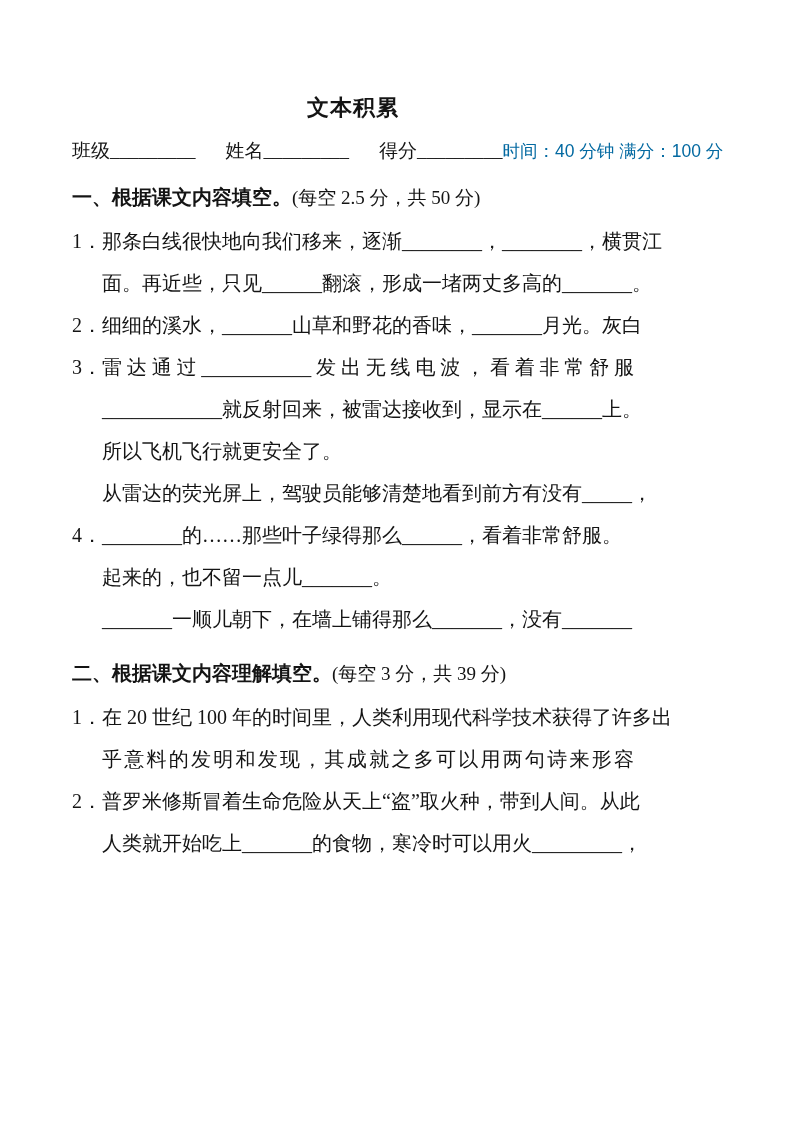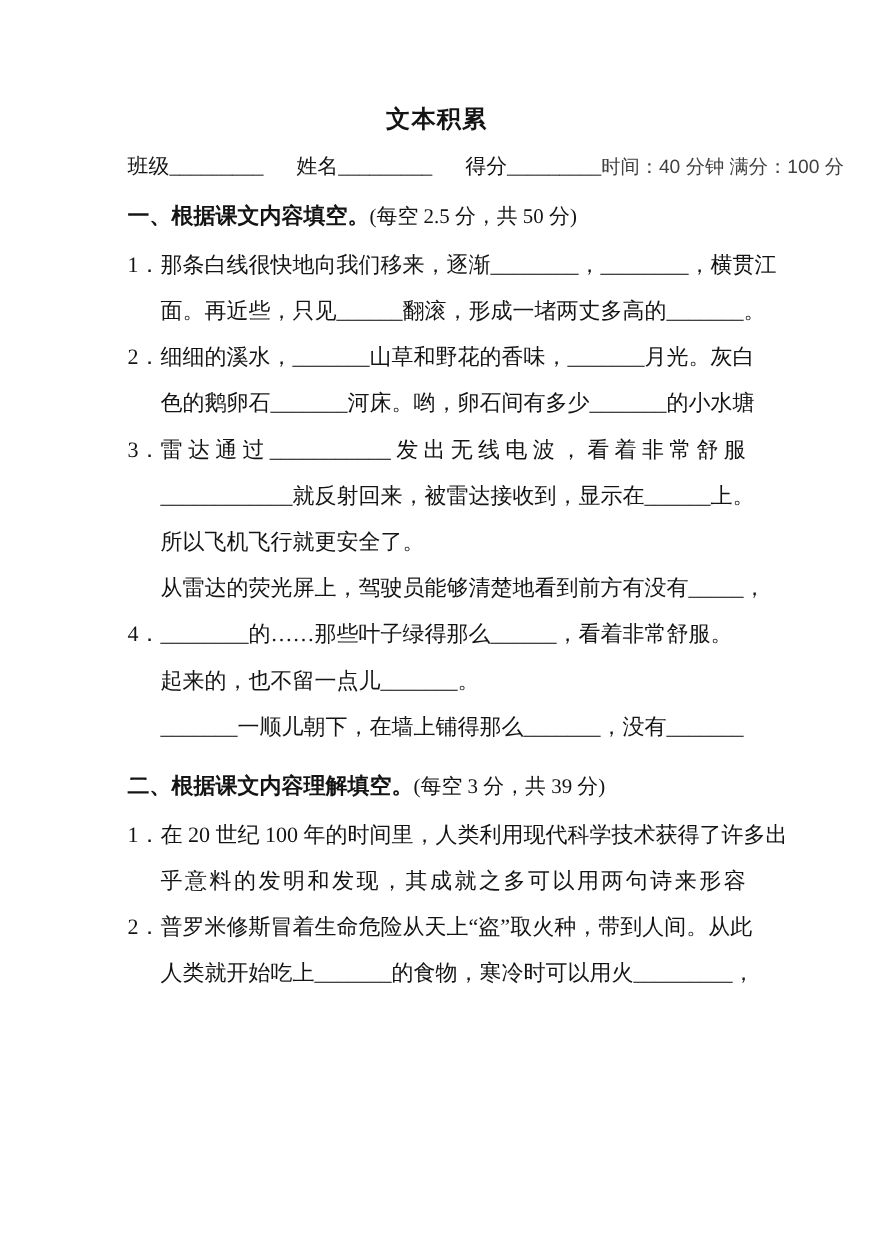--- a/index.html
+++ b/index.html
@@ -9,21 +9,21 @@
   }
   body {
     width: 793px;
     height: 1122px;
     overflow: hidden;
     color: #141414;
     font-family: "Liberation Serif", serif;
   }
   .doc {
     width: 562px;
-    margin-left: 116px;
+    margin-left: 72px;
     padding-top: 92px;
   }
   .title {
     text-align: center;
     font-family: "Liberation Sans", sans-serif;
     font-weight: bold;
     font-size: 22px;
     line-height: 32px;
     letter-spacing: 1px;
   }
@@ -31,21 +31,21 @@
     display: flex;
     justify-content: space-between;
     align-items: baseline;
     margin-top: 14px;
     height: 26px;
     font-size: 19px;
     white-space: nowrap;
   }
   .meta-fields { display: flex; gap: 30px; }
   .exam-info {
-    color: #404040;
+    color: #0369a1;
     font-family: "Liberation Sans", sans-serif;
     font-size: 17.5px;
   }
   .sec-heading {
     margin-top: 12px;
     line-height: 42px;
     white-space: nowrap;
   }
   .sec-title {
     font-family: "Liberation Sans", sans-serif;
@@ -98,21 +98,20 @@
     <span class="sec-title">一、根据课文内容填空。</span><span class="sec-note">(每空 2.5 分，共 50 分)</span>
   </div>
 
   <div class="question">
     <div class="q-line first"><span class="q-num">1．</span><span>那条白线很快地向我们移来，逐渐________，________，横贯江</span></div>
     <div class="q-line">面。再近些，只见______翻滚，形成一堵两丈多高的_______。</div>
   </div>
 
   <div class="question">
     <div class="q-line first"><span class="q-num">2．</span><span>细细的溪水，_______山草和野花的香味，_______月光。灰白</span></div>
-    <div class="q-line">色的鹅卵石_______河床。哟，卵石间有多少_______的小水塘</div>
   </div>
 
   <div class="question">
     <div class="q-line first jl"><span class="q-num">3．</span><span>雷达通过___________发出无线电波，看着非常舒服</span></div>
     <div class="q-line">____________就反射回来，被雷达接收到，显示在______上。</div>
     <div class="q-line">所以飞机飞行就更安全了。</div>
     <div class="q-line">从雷达的荧光屏上，驾驶员能够清楚地看到前方有没有_____，</div>
   </div>
 
   <div class="question">

